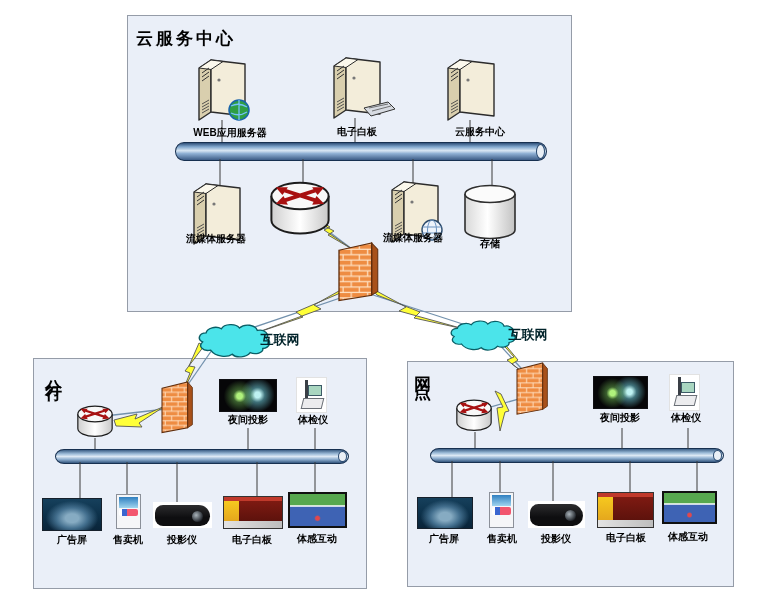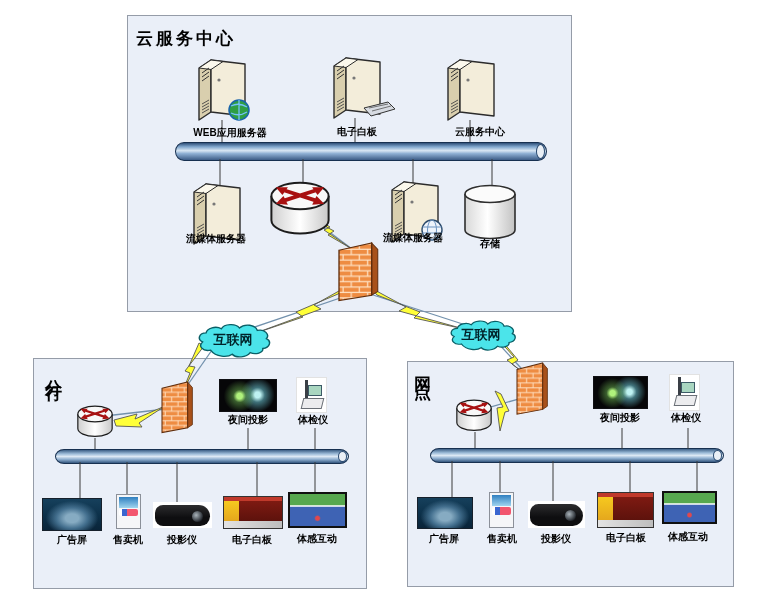--- a/index.html
+++ b/index.html
@@ -5,21 +5,21 @@
   html,body{margin:0;padding:0;background:#fff;}
   #stage{
     position:relative;width:760px;height:614px;background:#ffffff;
     font-family:"Liberation Sans","DejaVu Sans",sans-serif;overflow:hidden;
   }
   .box{position:absolute;background:#eaeff8;border:1px solid #959ca8;}
   .box-title{position:absolute;font-size:17px;font-weight:bold;color:#000;letter-spacing:3px;}
   .v-title{writing-mode:vertical-rl;text-orientation:upright;letter-spacing:6px;}
   .lbl{position:absolute;transform:translateX(-50%);font-size:10px;font-weight:bold;
        color:#000;white-space:nowrap;}
-  .cloud-lbl{position:absolute;transform:translate(-50%,-50%);font-size:13px;font-weight:bold;color:#00232a;}
+  .cloud-lbl{position:absolute;transform:translate(-50%,-50%);font-size:13px;font-weight:bold;color:#00232a;margin-left:47px;}
   svg.layer{position:absolute;left:0;top:0;pointer-events:none;}
   
   .bus{position:absolute;border:1px solid #173050;border-radius:9px/50%;}
   .bus-main{background:linear-gradient(180deg,#2e4f78 0%,#7fa5cc 22%,#d8e6f3 45%,#8fb0d4 62%,#3c5c86 100%);}
   .bus-small{background:linear-gradient(180deg,#3c5f86 0%,#9dbcd9 30%,#dce8f4 50%,#8fafd0 72%,#34567e 100%);}
   .bus::after{content:"";position:absolute;right:1px;top:1px;bottom:1px;width:9px;
        background:#e9eff6;border:1px solid #2a4a70;border-radius:50%;box-sizing:border-box;}
   
   .dev{position:absolute;box-sizing:border-box;}
   .night-projection{background:

